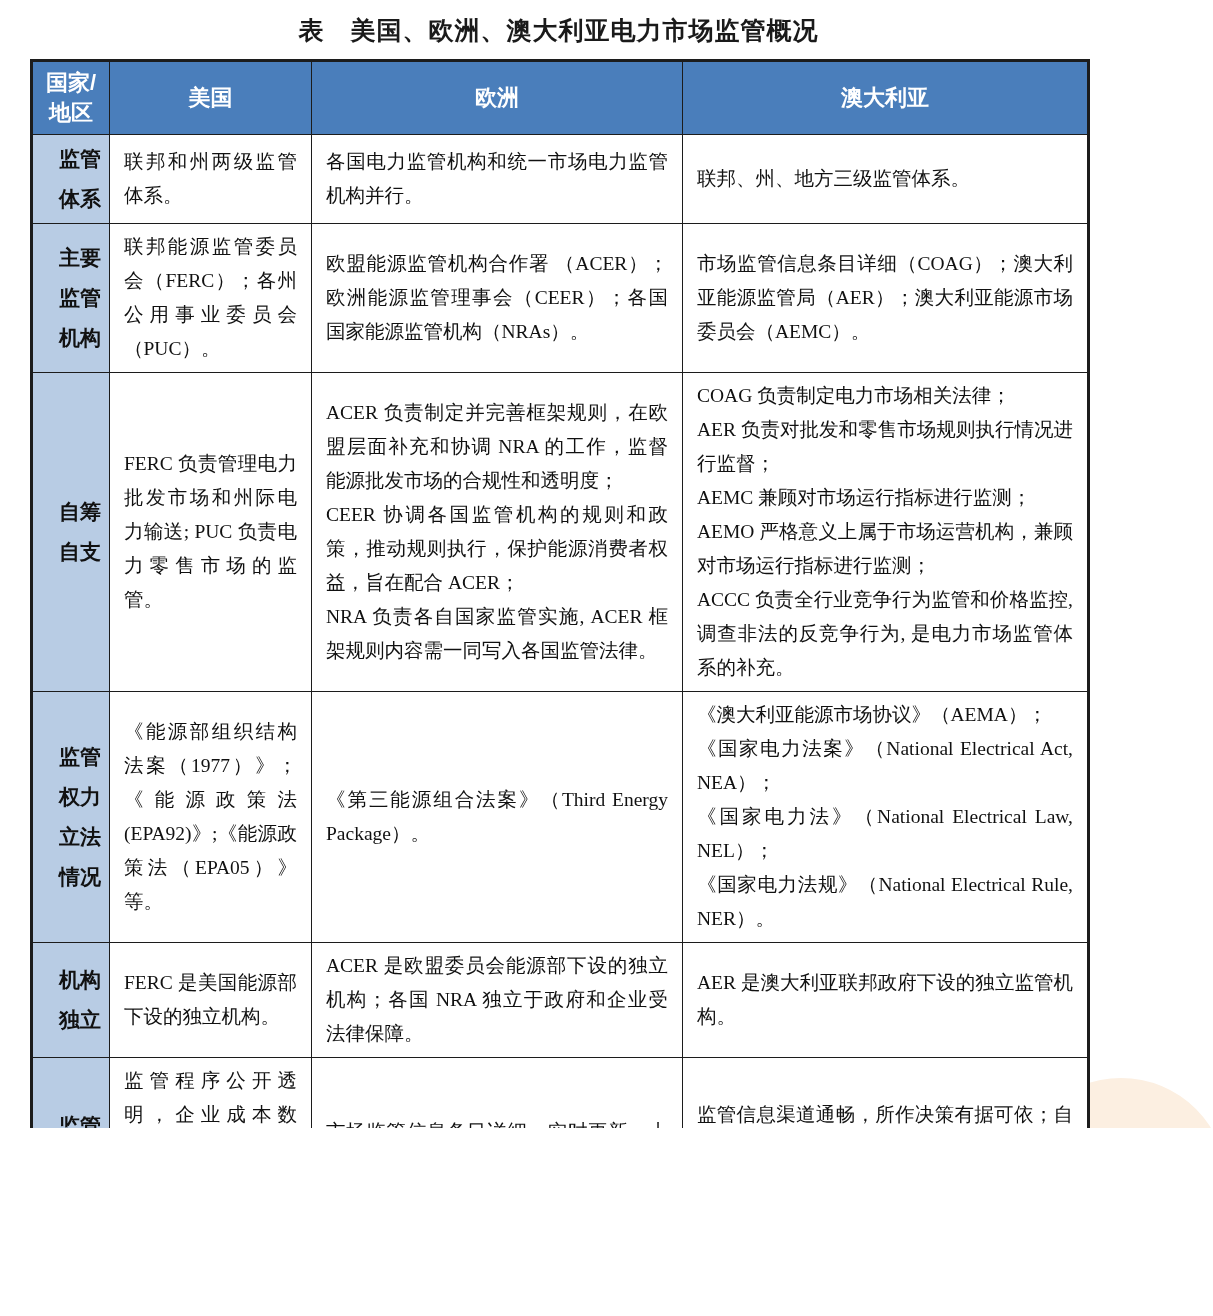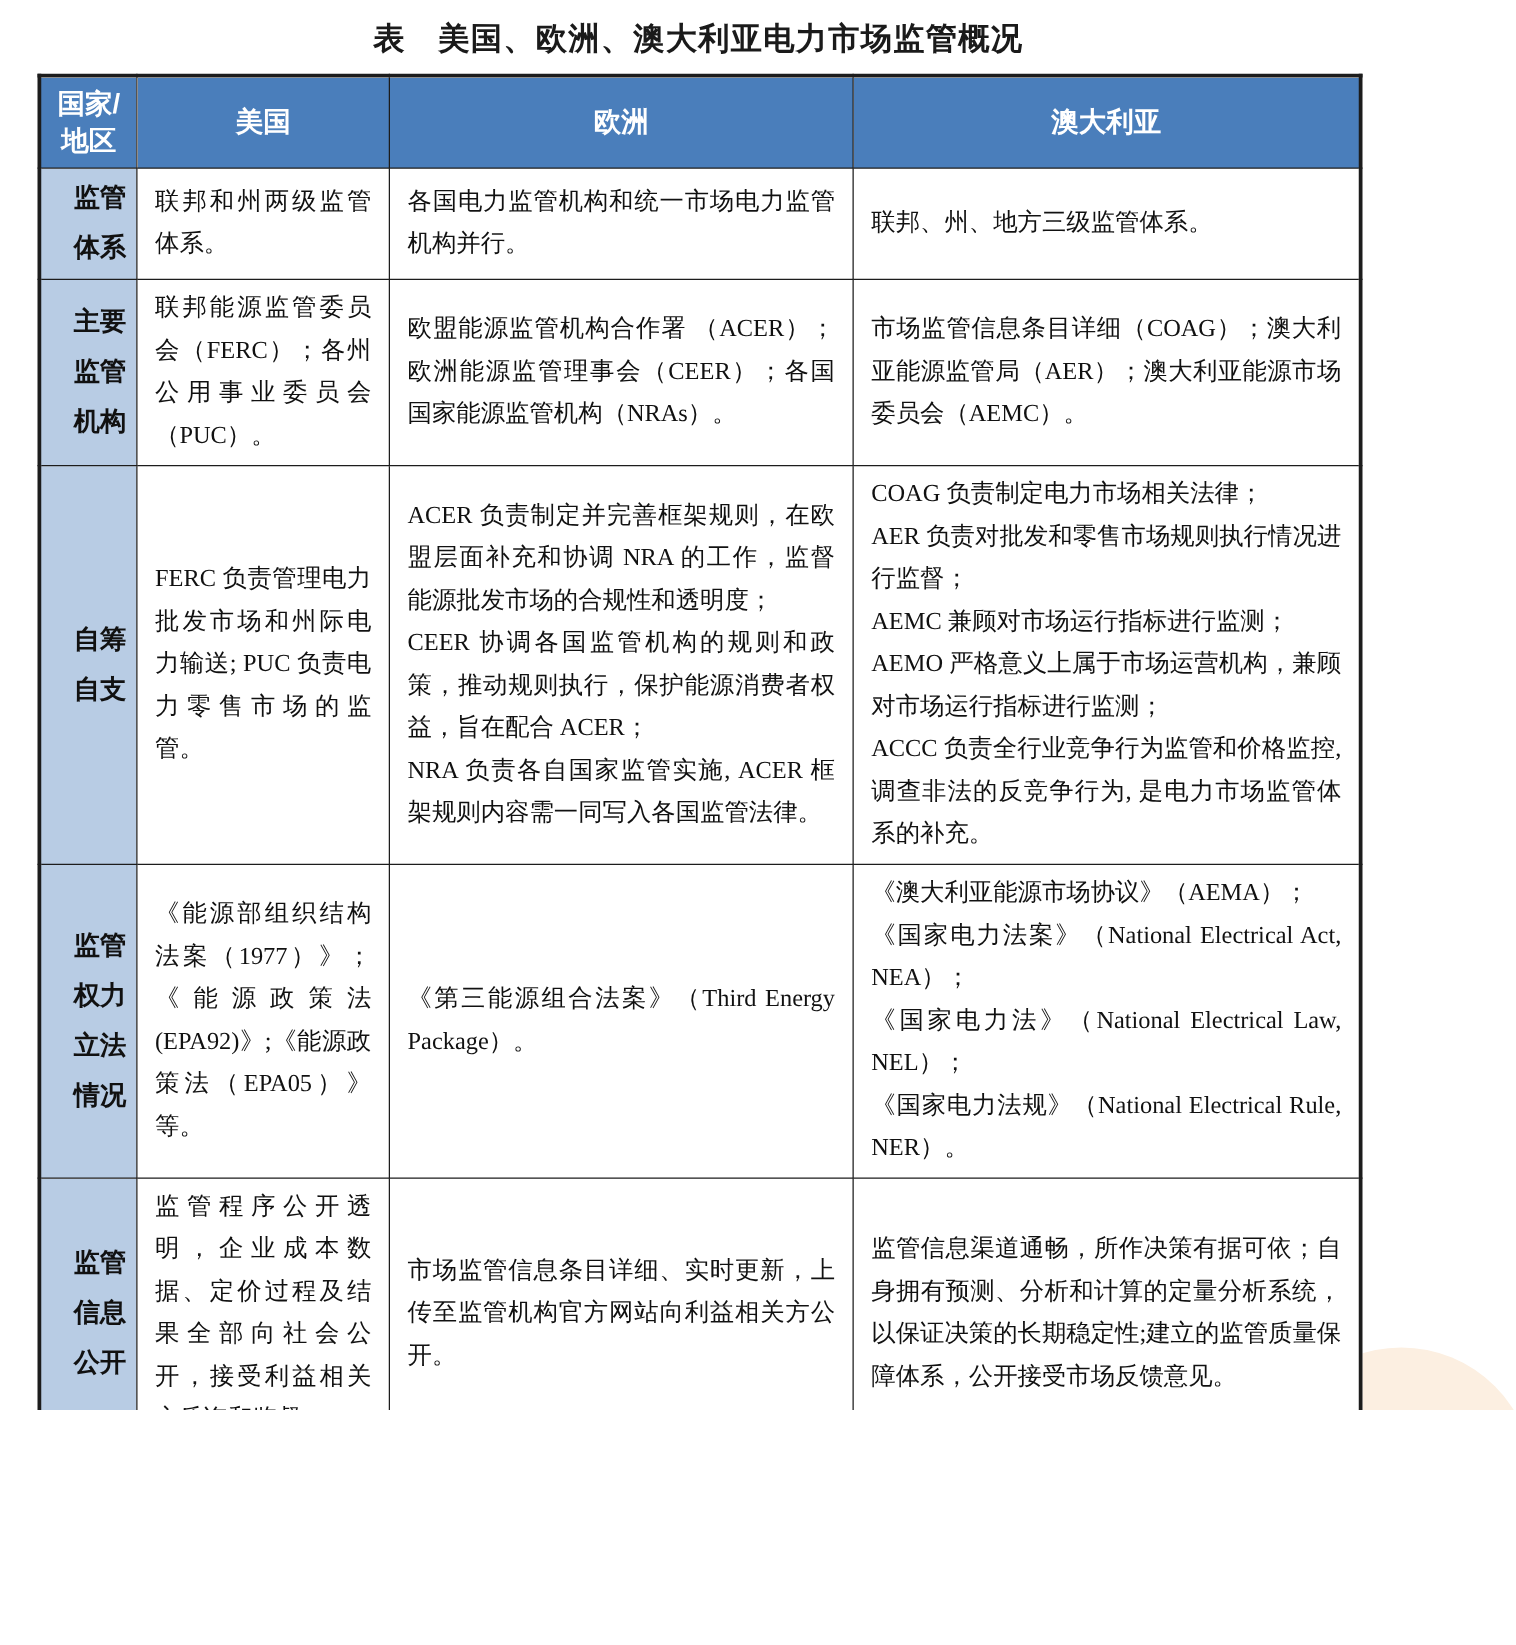--- a/index.html
+++ b/index.html
@@ -189,20 +189,32 @@
         <td class="cell">
             <p>《第三能源组合法案》（Third Energy Package）。</p>
           </td>
         <td class="cell">
             <p>《澳大利亚能源市场协议》（AEMA）；</p>
             <p>《国家电力法案》（National Electrical Act, NEA）；</p>
             <p>《国家电力法》（National Electrical Law, NEL）；</p>
             <p>《国家电力法规》（National Electrical Rule, NER）。</p>
           </td>
       </tr>
+      <tr class="r4">
+        <th class="rowlabel">机构独立</th>
+        <td class="cell">
+            <p>FERC 是美国能源部下设的独立机构。</p>
+          </td>
+        <td class="cell">
+            <p>ACER 是欧盟委员会能源部下设的独立机构；各国 NRA 独立于政府和企业受法律保障。</p>
+          </td>
+        <td class="cell">
+            <p>AER 是澳大利亚联邦政府下设的独立监管机构。</p>
+          </td>
+      </tr>
       <tr class="r6">
         <th class="rowlabel">监管信息公开</th>
         <td class="cell">
             <p>监管程序公开透明，企业成本数据、定价过程及结果全部向社会公开，接受利益相关方质询和监督。</p>
           </td>
         <td class="cell">
             <p>市场监管信息条目详细、实时更新，上传至监管机构官方网站向利益相关方公开。</p>
           </td>
         <td class="cell">
             <p>监管信息渠道通畅，所作决策有据可依；自身拥有预测、分析和计算的定量分析系统，以保证决策的长期稳定性;建立的监管质量保障体系，公开接受市场反馈意见。</p>

